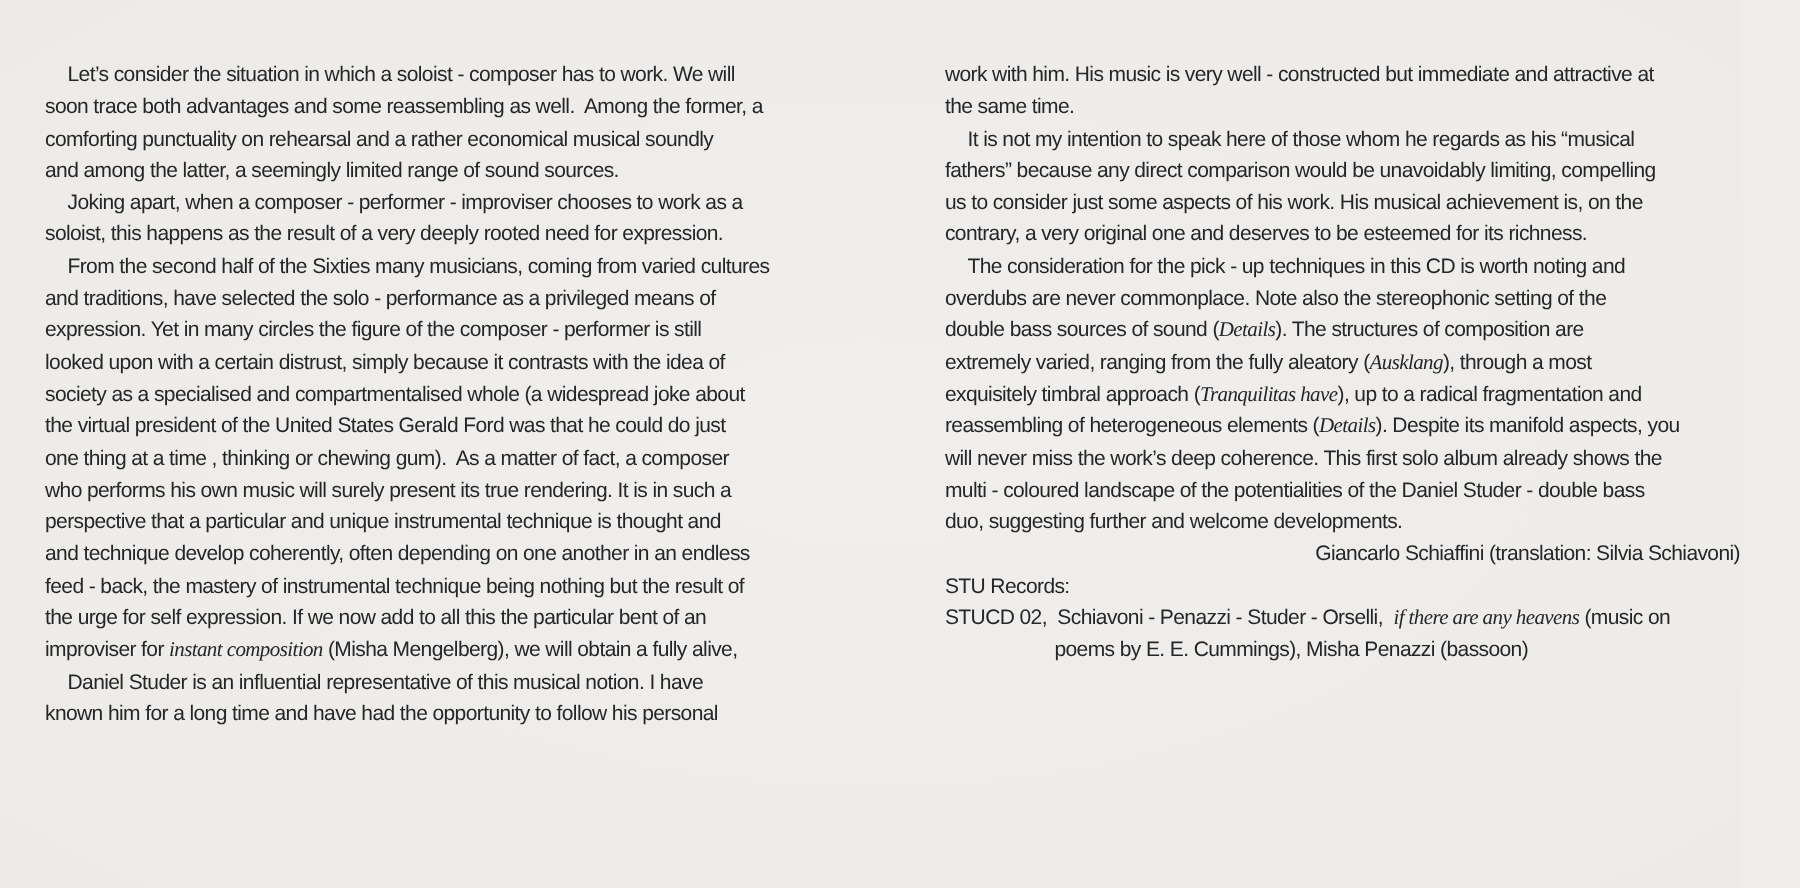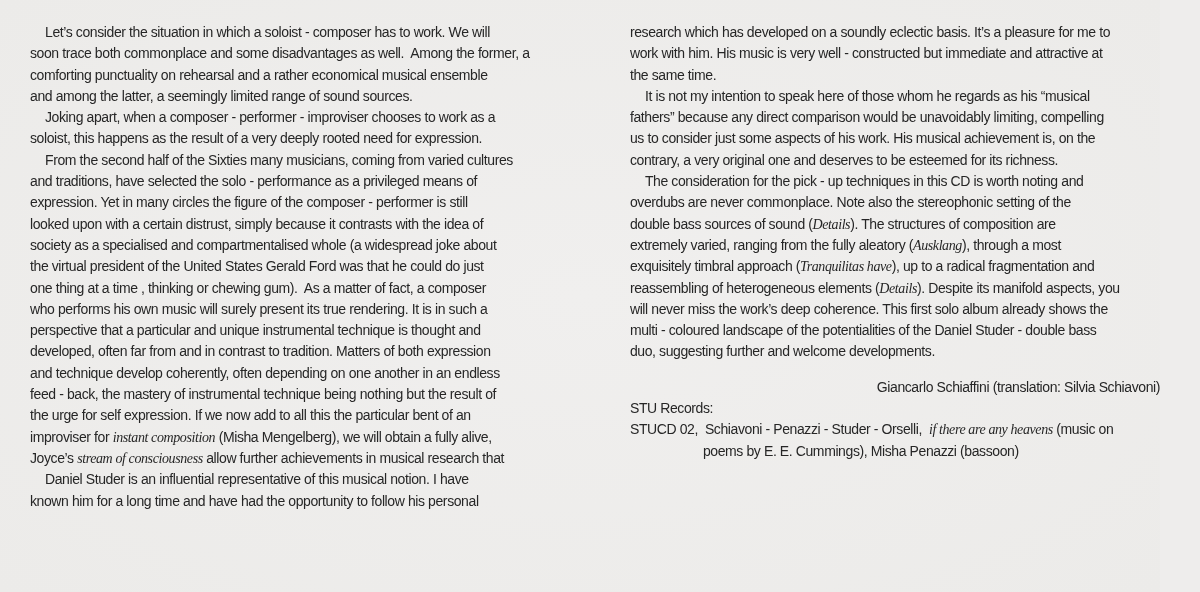--- a/index.html
+++ b/index.html
@@ -14,21 +14,21 @@
     font-family: "Liberation Sans", sans-serif;
     color: #262626;
   }
   .page {
     position: relative;
     width: 1160px;
     height: 592px;
     background: radial-gradient(ellipse at center, #f0efee 0%, #ecebe9 100%);
     display: flex;
     box-sizing: border-box;
-    padding-top: 22px;
+    padding-top: 39px;
   }
   .col {
     font-size: 14px;
     line-height: 21.3px;
     letter-spacing: -0.4px;
     font-weight: 400;
   }
   .col-left {
     margin-left: 30px;
     width: 556px;
@@ -38,61 +38,57 @@
     width: 532px;
   }
   .line {
     height: 21.3px;
     white-space: pre;
   }
   .line.ind { padding-left: 15px; }
   .line.cont { padding-left: 73px; }
   .it { font-style: italic; font-family: Liberation Serif, serif; }
   .sig {
-    margin-top: 14px;
     height: 21.3px;
     text-align: right;
     font-size: 14px;
     letter-spacing: -0.4px;
     white-space: pre;
   }
   .records { }
 </style>
 </head>
 <body style="color: rgb(38, 38, 38);">
 
 <div class="page">
   <div class="col col-left" id="leftcol">
       <div class="line ind"><span>Let’s consider the situation in which a soloist - composer has to work. We will</span></div>
-      <div class="line"><span>soon trace both commonplace and some disadvantages as well.  Among the former, a</span></div>
-      <div class="line"><span>comforting punctuality on rehearsal and a rather economical musical ensemble</span></div>
+      <div class="line"><span>soon trace both advantages and some reassembling as well.  Among the former, a</span></div>
+      <div class="line"><span>comforting punctuality on rehearsal and a rather economical musical soundly</span></div>
       <div class="line"><span>and among the latter, a seemingly limited range of sound sources.</span></div>
       <div class="line ind"><span>Joking apart, when a composer - performer - improviser chooses to work as a</span></div>
       <div class="line"><span>soloist, this happens as the result of a very deeply rooted need for expression.</span></div>
       <div class="line ind"><span>From the second half of the Sixties many musicians, coming from varied cultures</span></div>
       <div class="line"><span>and traditions, have selected the solo - performance as a privileged means of</span></div>
       <div class="line"><span>expression. Yet in many circles the figure of the composer - performer is still</span></div>
       <div class="line"><span>looked upon with a certain distrust, simply because it contrasts with the idea of</span></div>
       <div class="line"><span>society as a specialised and compartmentalised whole (a widespread joke about</span></div>
       <div class="line"><span>the virtual president of the United States Gerald Ford was that he could do just</span></div>
       <div class="line"><span>one thing at a time , thinking or chewing gum).  As a matter of fact, a composer</span></div>
       <div class="line"><span>who performs his own music will surely present its true rendering. It is in such a</span></div>
       <div class="line"><span>perspective that a particular and unique instrumental technique is thought and</span></div>
-      <div class="line"><span>developed, often far from and in contrast to tradition. Matters of both expression</span></div>
       <div class="line"><span>and technique develop coherently, often depending on one another in an endless</span></div>
       <div class="line"><span>feed - back, the mastery of instrumental technique being nothing but the result of</span></div>
       <div class="line"><span>the urge for self expression. If we now add to all this the particular bent of an</span></div>
       <div class="line"><span>improviser for </span><span class="it">instant composition</span><span> (Misha Mengelberg), we will obtain a fully alive,</span></div>
-      <div class="line"><span>Joyce’s </span><span class="it">stream of consciousness</span><span> allow further achievements in musical research that</span></div>
       <div class="line ind"><span>Daniel Studer is an influential representative of this musical notion. I have</span></div>
       <div class="line"><span>known him for a long time and have had the opportunity to follow his personal</span></div>
     </div>
   <div class="col col-right">
     <div id="rightlines">
-        <div class="line"><span>research which has developed on a soundly eclectic basis. It’s a pleasure for me to</span></div>
         <div class="line"><span>work with him. His music is very well - constructed but immediate and attractive at</span></div>
         <div class="line"><span>the same time.</span></div>
         <div class="line ind"><span>It is not my intention to speak here of those whom he regards as his “musical</span></div>
         <div class="line"><span>fathers” because any direct comparison would be unavoidably limiting, compelling</span></div>
         <div class="line"><span>us to consider just some aspects of his work. His musical achievement is, on the</span></div>
         <div class="line"><span>contrary, a very original one and deserves to be esteemed for its richness.</span></div>
         <div class="line ind"><span>The consideration for the pick - up techniques in this CD is worth noting and</span></div>
         <div class="line"><span>overdubs are never commonplace. Note also the stereophonic setting of the</span></div>
         <div class="line"><span>double bass sources of sound (</span><span class="it">Details</span><span>). The structures of composition are</span></div>
         <div class="line"><span>extremely varied, ranging from the fully aleatory (</span><span class="it">Ausklang</span><span>), through a most</span></div>

